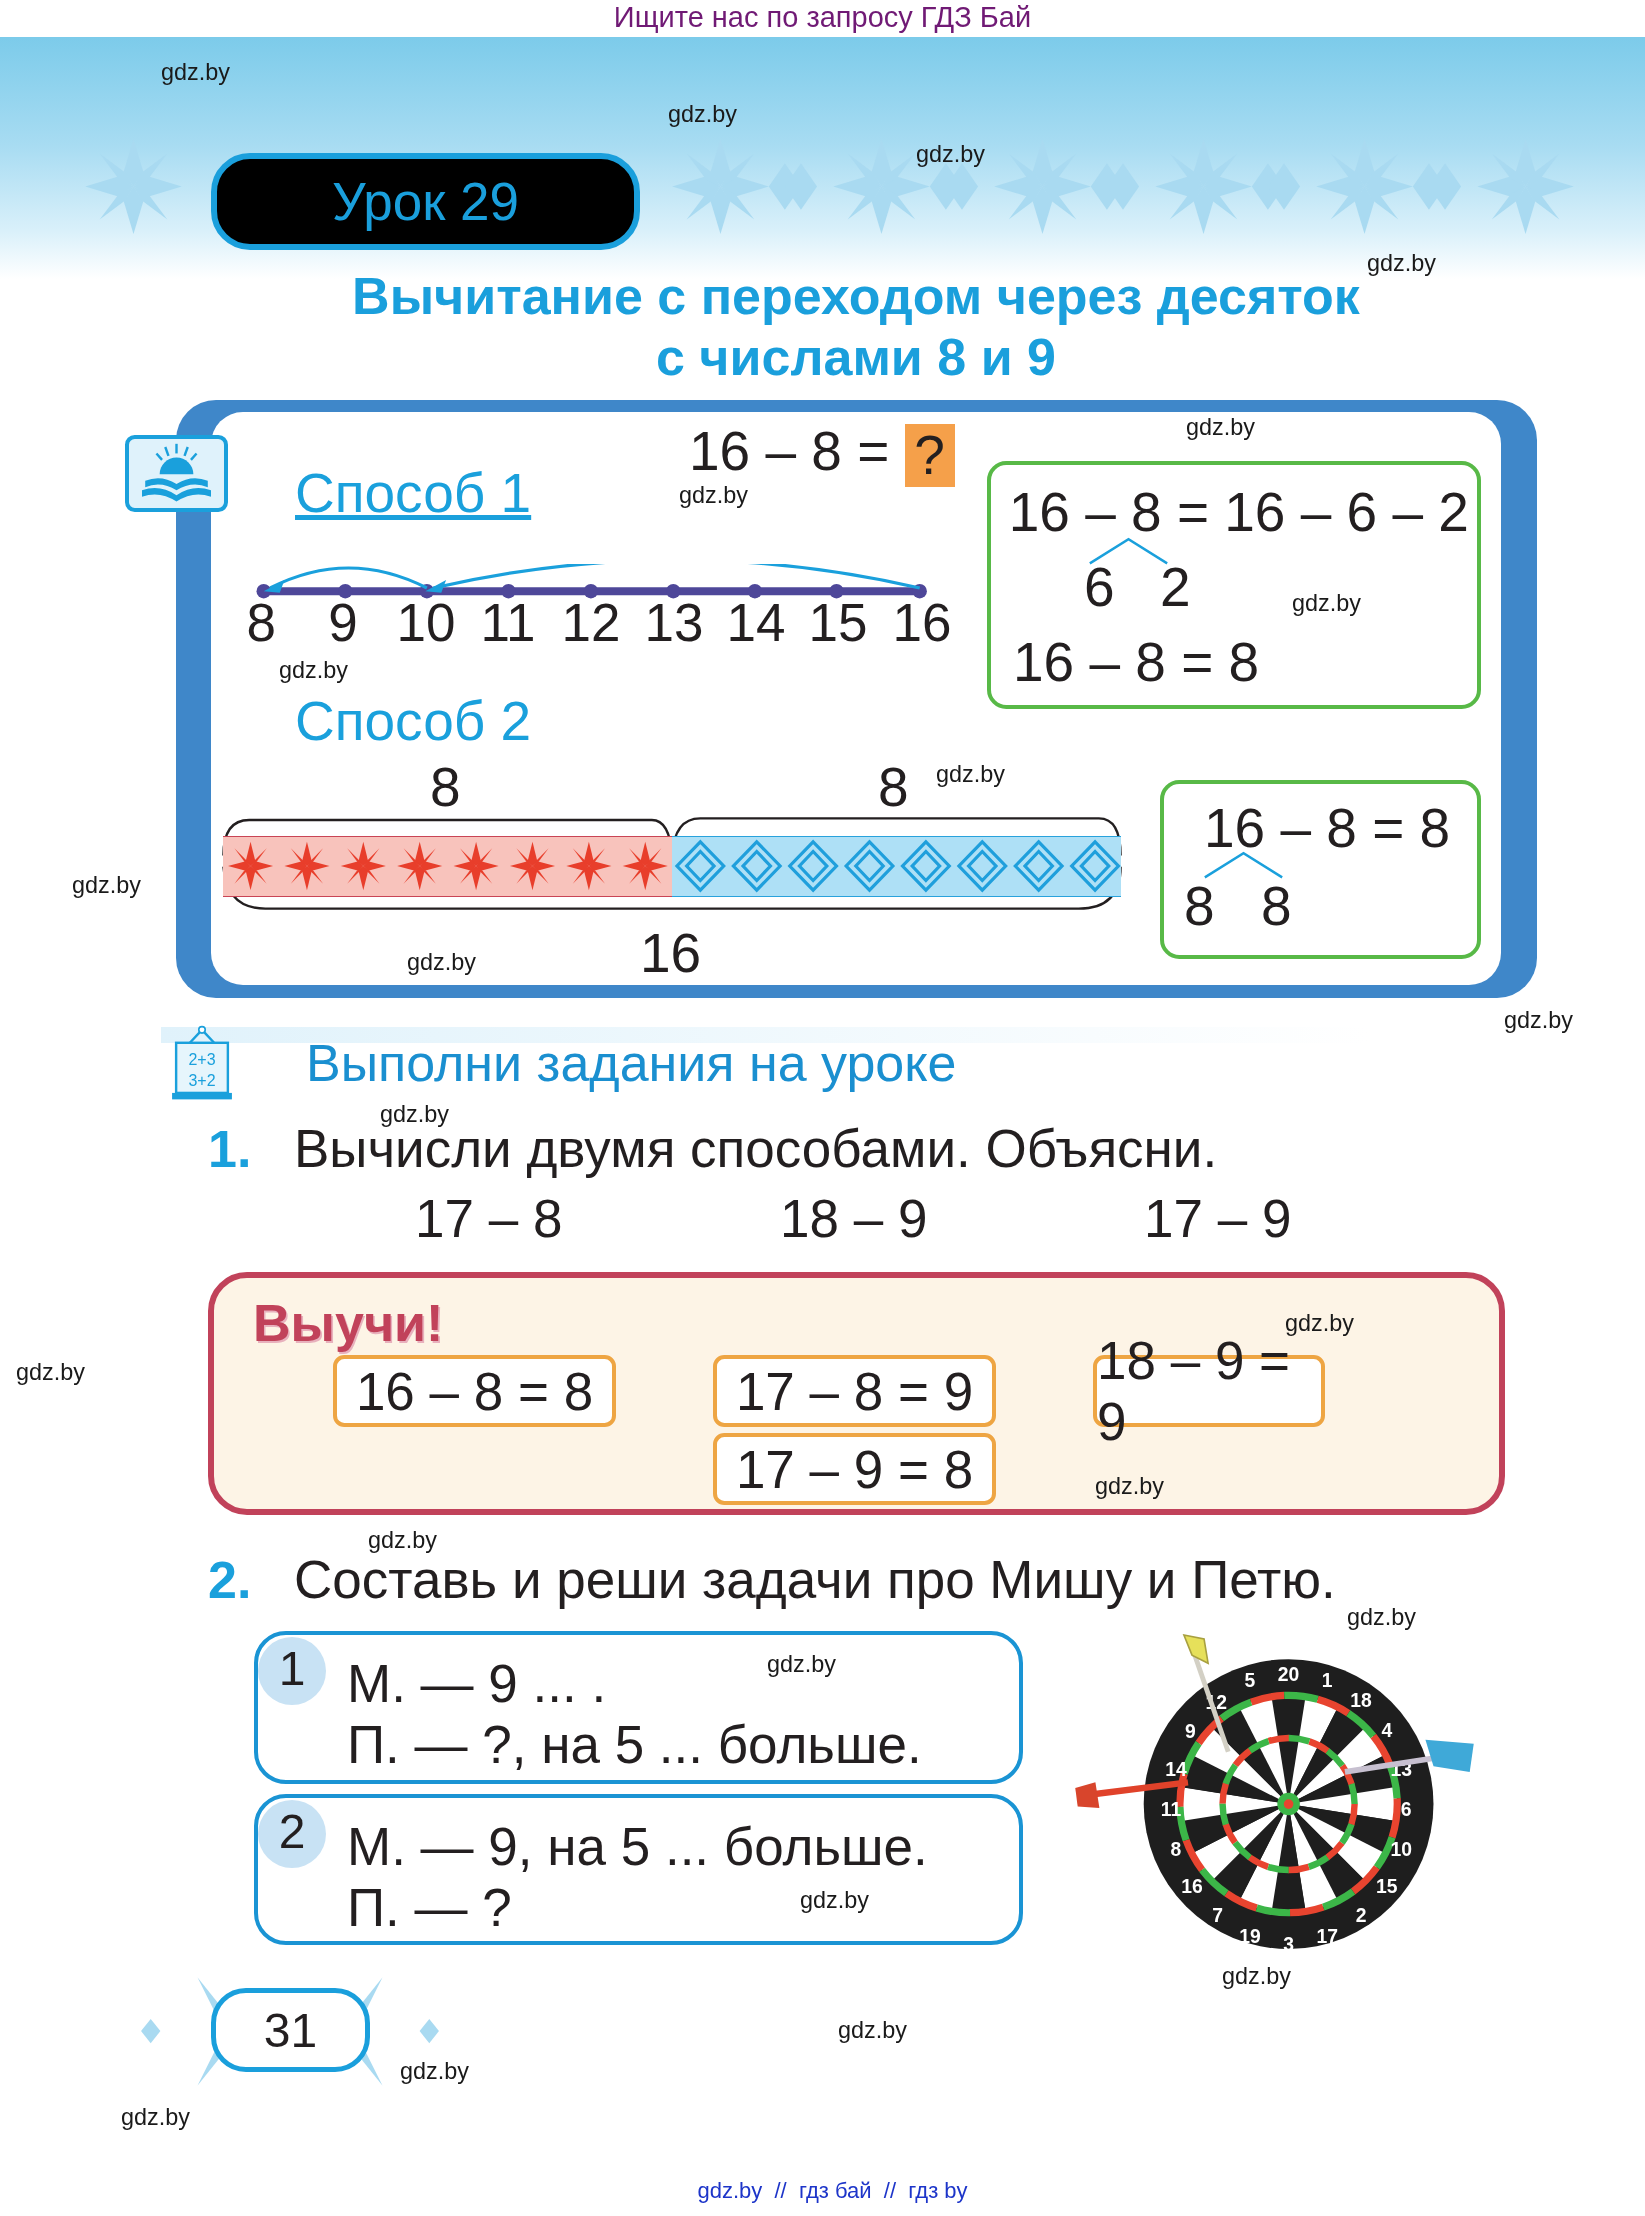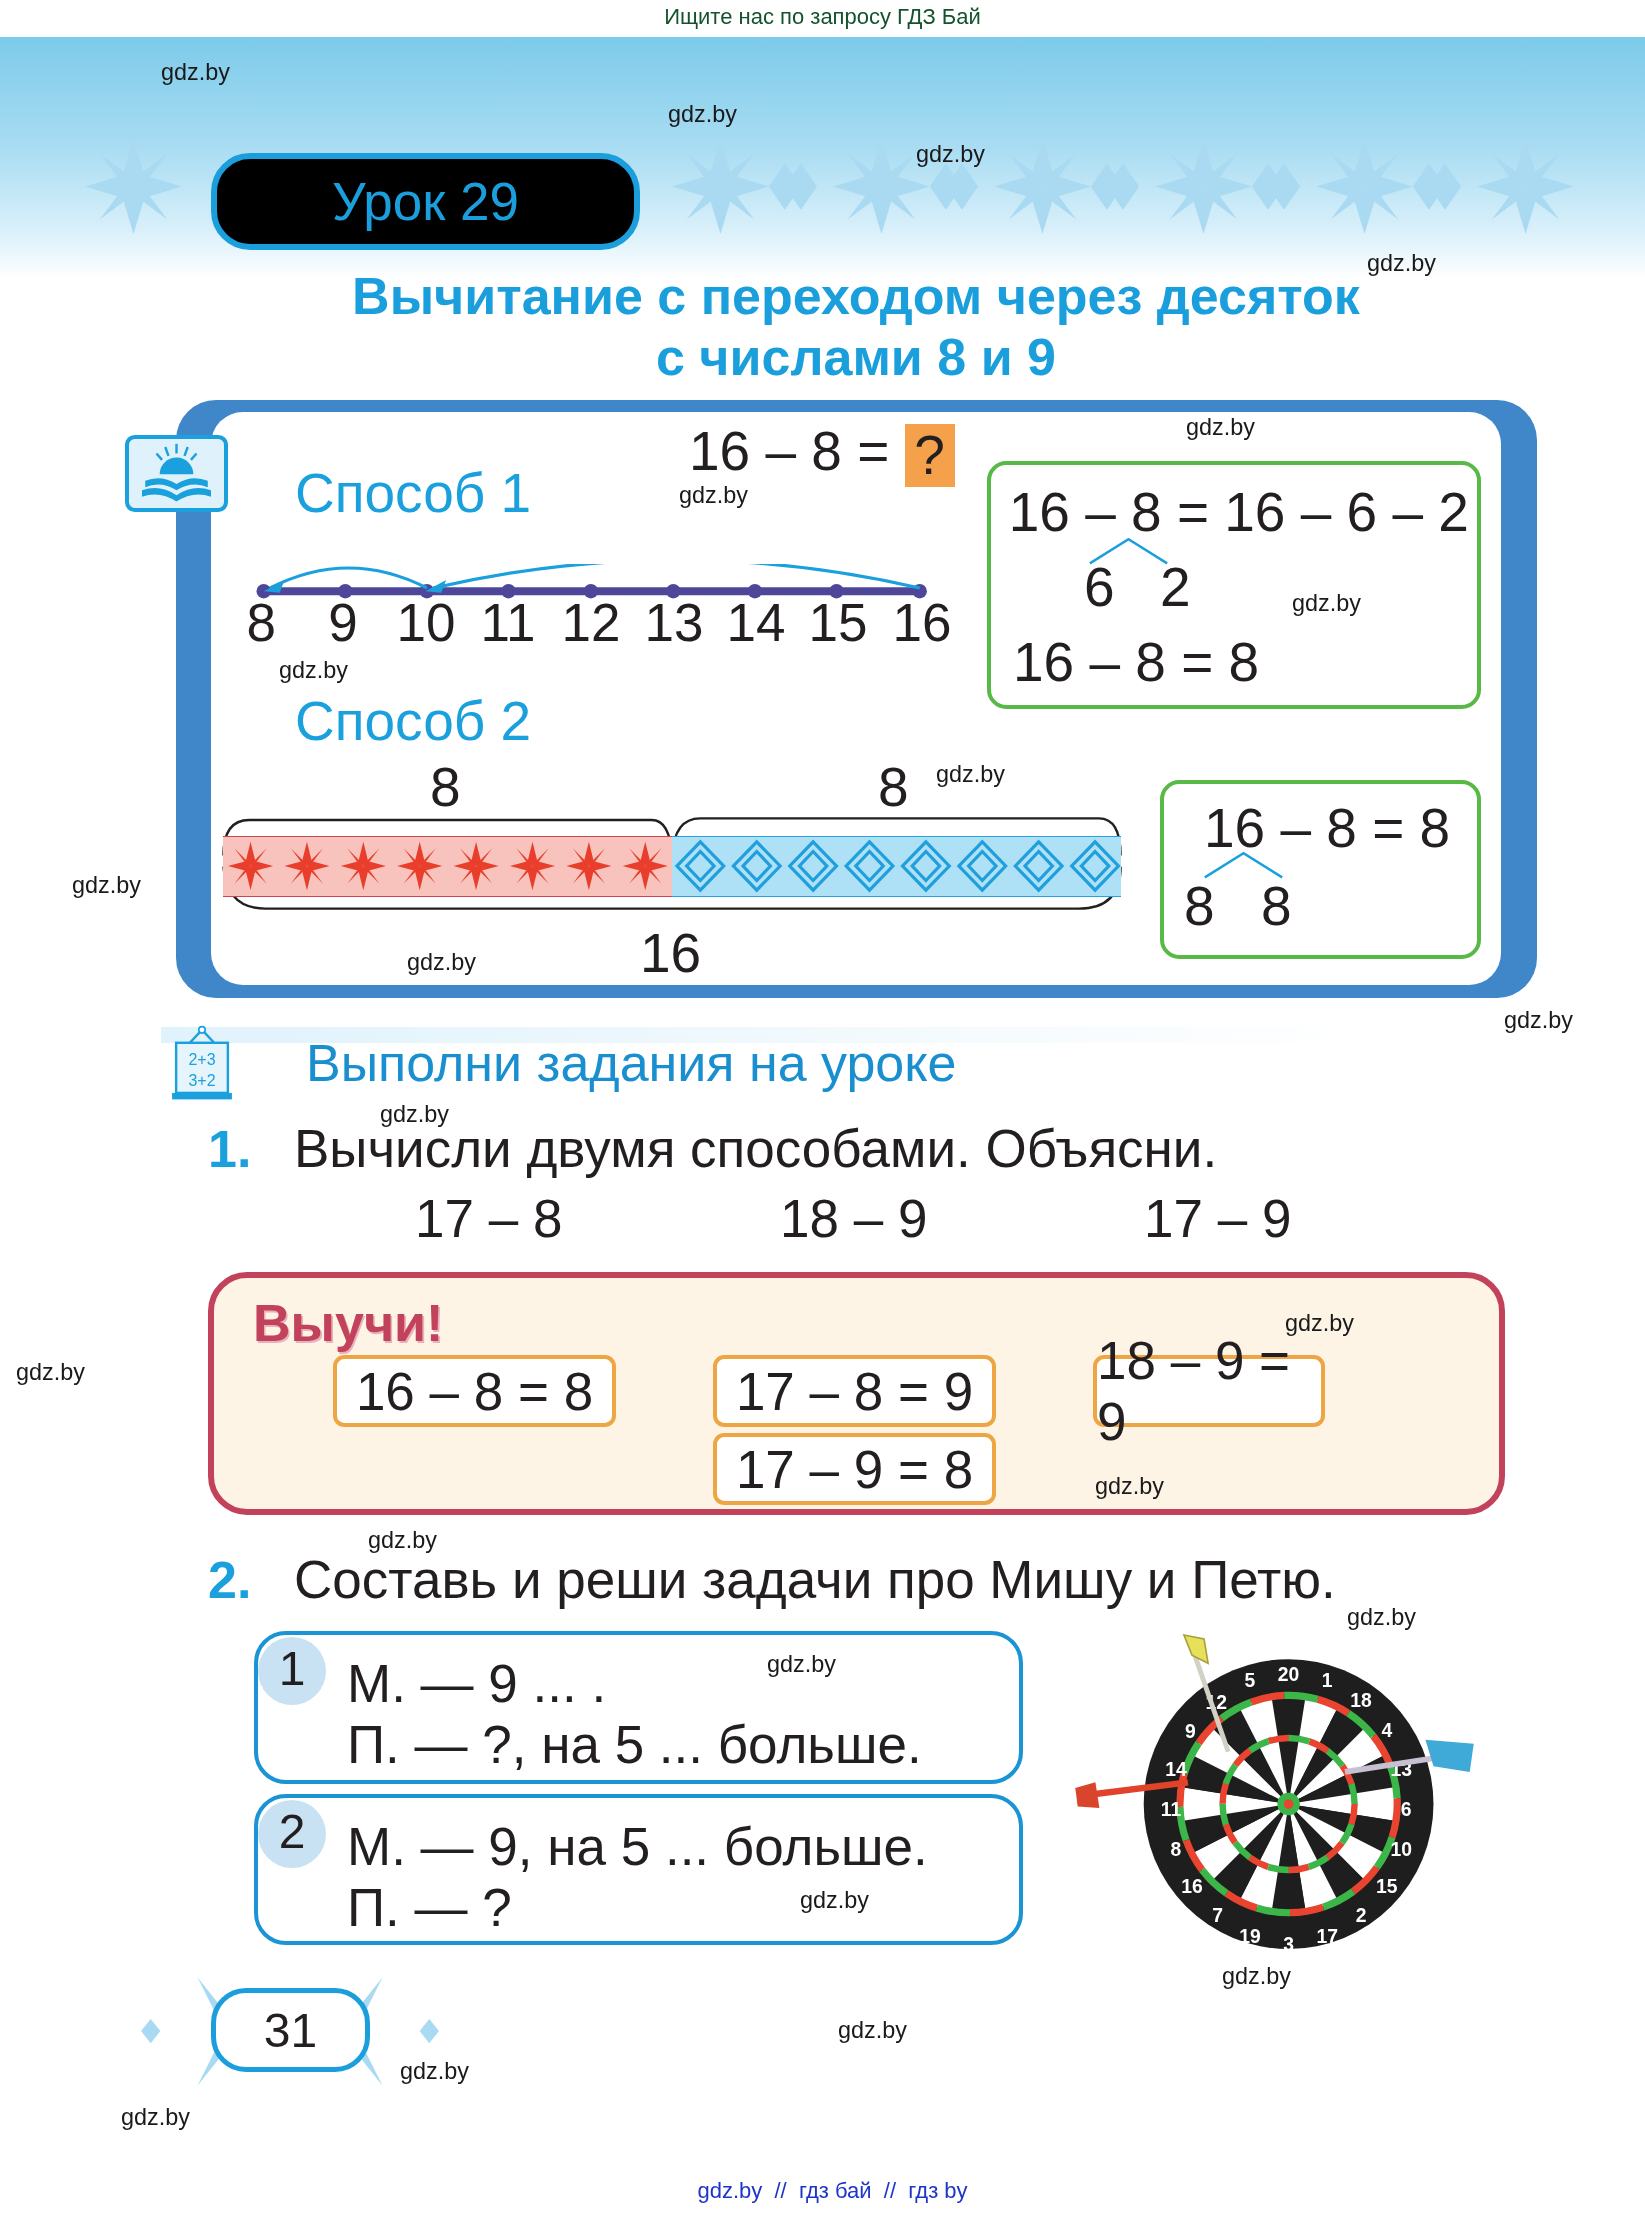--- a/index.html
+++ b/index.html
@@ -1,21 +1,21 @@
 <!DOCTYPE html>
 <html style="font-size:13px"><head>
 <meta charset="utf-8">
 <style>
   * { box-sizing: border-box; margin: 0; padding: 0; }
   html, body { width: 1645px; height: 2216px; background: #ffffff; overflow: hidden; }
   body { position: relative; font-family: "Liberation Sans", sans-serif; color: #231f20; }
   .abs { position: absolute; }
 
   .top-strip { left: 0; top: 0; width: 1645px; height: 37px; background: #fff; text-align: center; }
-  .top-strip span { font-size: 22px; color: #14532d; line-height: 34px; font-family: "Liberation Sans", sans-serif; }
+  .top-strip span { font-size: 29px; color: #701a75; line-height: 34px; font-family: "Liberation Sans", sans-serif; }
 
   .header-bg { left: 0; top: 37px; width: 1645px; height: 242px;
     background: linear-gradient(to bottom, #7ccbea 0%, #a8dcf2 45%, #d9f0fa 80%, #ffffff 100%); }
 
   .lesson-pill { left: 211px; top: 153px; width: 429px; height: 97px; border: 6.4px solid #1a9fdc; border-radius: 39px;
     background: #000000; display: flex; align-items: center; justify-content: center; }
   .lesson-pill span { font-size: 53px; color: #1a9fdc; }
 
   .title { left: 161px; top: 266px; width: 1390px; text-align: center; color: #1a9fdc; font-weight: bold; font-size: 52px; line-height: 61px; }
 
@@ -148,21 +148,21 @@
   </svg>
 </div>
 
 <div class="abs eq-big" style="left:689px;top:419px;">
   <span>16 – 8 =</span>
   <span class="qmark">?</span>
 </div>
 <div class="abs wm" style="left:679px;top:482px;">gdz.by</div>
 <div class="abs wm" style="left:1186px;top:414px;">gdz.by</div>
 
-<div class="abs sposob" style="left:295px;top:461px;">Способ 1</div>
+<div class="abs sposob" style="left:295px;top:461px;text-decoration:underline;">Способ 1</div>
 
 <div class="abs" style="left:242px;top:564px;width:709px;height:48px;">
   <svg viewBox="0 0 880 60" width="709" height="48">
     <line x1="24" y1="34" x2="844" y2="34" stroke="#4e4799" stroke-width="10"></line>
     <g fill="#4e4799">
       <circle cx="24" cy="34" r="9"></circle>
         <circle cx="126" cy="34" r="9"></circle>
         <circle cx="228" cy="34" r="9"></circle>
       <circle cx="330" cy="34" r="9"></circle>
         <circle cx="433" cy="34" r="9"></circle>

